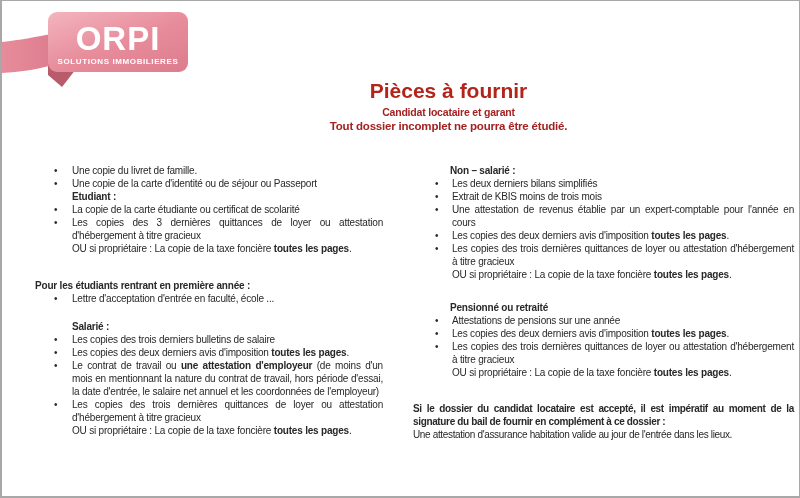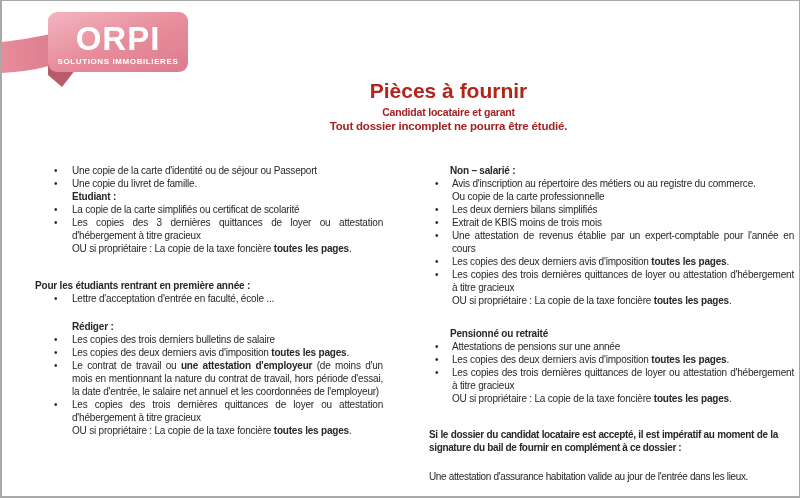--- a/index.html
+++ b/index.html
@@ -35,21 +35,21 @@
   .col-right ul.bullets li::before{left:22px;}
   .sec-h{font-weight:700;padding-left:37px;}
   .sec-h.flush{padding-left:0;}
   .sec.etudiant{}
   .sec.premiere{margin-top:24px;}
   .sec.salarie{margin-top:15px;}
   .sec.pensionne{margin-top:20px;}
   .b{font-weight:700;}
   
   .footer{margin-top:23px;letter-spacing:-0.35px;}
-  .footer p{margin:16px;}
+  .footer p{margin:0;}
   .footer .f-bold{font-weight:700;text-align:justify;}
 </style>
 </head>
 <body>
 
 <div class="page">
 
   <svg class="logo" viewBox="0 0 210 95" aria-hidden="true">
     <defs>
       <linearGradient id="gmain" x1="0" y1="0" x2="0.9" y2="1">
@@ -71,57 +71,56 @@
 
   <div class="titleblock">
     <h1 class="title">Pièces à fournir</h1>
     <p class="sub sub1">Candidat locataire et garant</p>
     <p class="sub sub2">Tout dossier incomplet ne pourra être étudié.</p>
   </div>
 
   <div class="col col-left">
 
     <ul class="bullets">
+      <li><span>Une copie du livret de famille.</span></li>
       <li><span>Une copie de la carte d'identité ou de séjour ou Passeport</span></li>
-      <li><span>Une copie du livret de famille.</span></li>
     </ul>
 
     <div class="sec etudiant">
       <div class="sec-h">Etudiant :</div>
       <ul class="bullets">
-        <li><span>La copie de la carte simplifiés ou certificat de scolarité</span></li>
+        <li><span>La copie de la carte étudiante ou certificat de scolarité</span></li>
         <li><span>Les copies des 3 dernières quittances de loyer ou attestation d'hébergement à titre gracieux</span><br><span>OU si propriétaire : La copie de la taxe foncière </span><span class="b">toutes les pages</span><span>.</span></li>
       </ul>
     </div>
 
     <div class="sec premiere">
       <div class="sec-h flush">Pour les étudiants rentrant en première année :</div>
       <ul class="bullets">
         <li><span>Lettre d'acceptation d'entrée en faculté, école ...</span></li>
       </ul>
     </div>
 
     <div class="sec salarie">
-      <div class="sec-h">Rédiger :</div>
+      <div class="sec-h">Salarié :</div>
       <ul class="bullets">
         <li><span>Les copies des trois derniers bulletins de salaire</span></li>
         <li><span>Les copies des deux derniers avis d'imposition </span><span class="b">toutes les pages</span><span>.</span></li>
         <li><span>Le contrat de travail ou </span><span class="b">une attestation d'employeur</span><span> (de moins d'un mois en mentionnant la nature du contrat de travail, hors période d'essai, la date d'entrée, le salaire net annuel et les coordonnées de l'employeur)</span></li>
         <li><span>Les copies des trois dernières quittances de loyer ou attestation d'hébergement à titre gracieux</span><br><span>OU si propriétaire : La copie de la taxe foncière </span><span class="b">toutes les pages</span><span>.</span></li>
       </ul>
     </div>
 
   </div>
 
   <div class="col col-right">
 
     <div class="sec nonsalarie">
       <div class="sec-h">Non – salarié :</div>
       <ul class="bullets">
-        <li><span>Avis d'inscription au répertoire des métiers ou au registre du commerce.</span><br><span>Ou copie de la carte professionnelle</span></li>
         <li><span>Les deux derniers bilans simplifiés</span></li>
         <li><span>Extrait de KBIS moins de trois mois</span></li>
         <li><span>Une attestation de revenus établie par un expert-comptable pour l'année en cours</span></li>
         <li><span>Les copies des deux derniers avis d'imposition </span><span class="b">toutes les pages</span><span>.</span></li>
         <li><span>Les copies des trois dernières quittances de loyer ou attestation d'hébergement à titre gracieux</span><br><span>OU si propriétaire : La copie de la taxe foncière </span><span class="b">toutes les pages</span><span>.</span></li>
       </ul>
     </div>
 
     <div class="sec pensionne">
       <div class="sec-h">Pensionné ou retraité</div>

